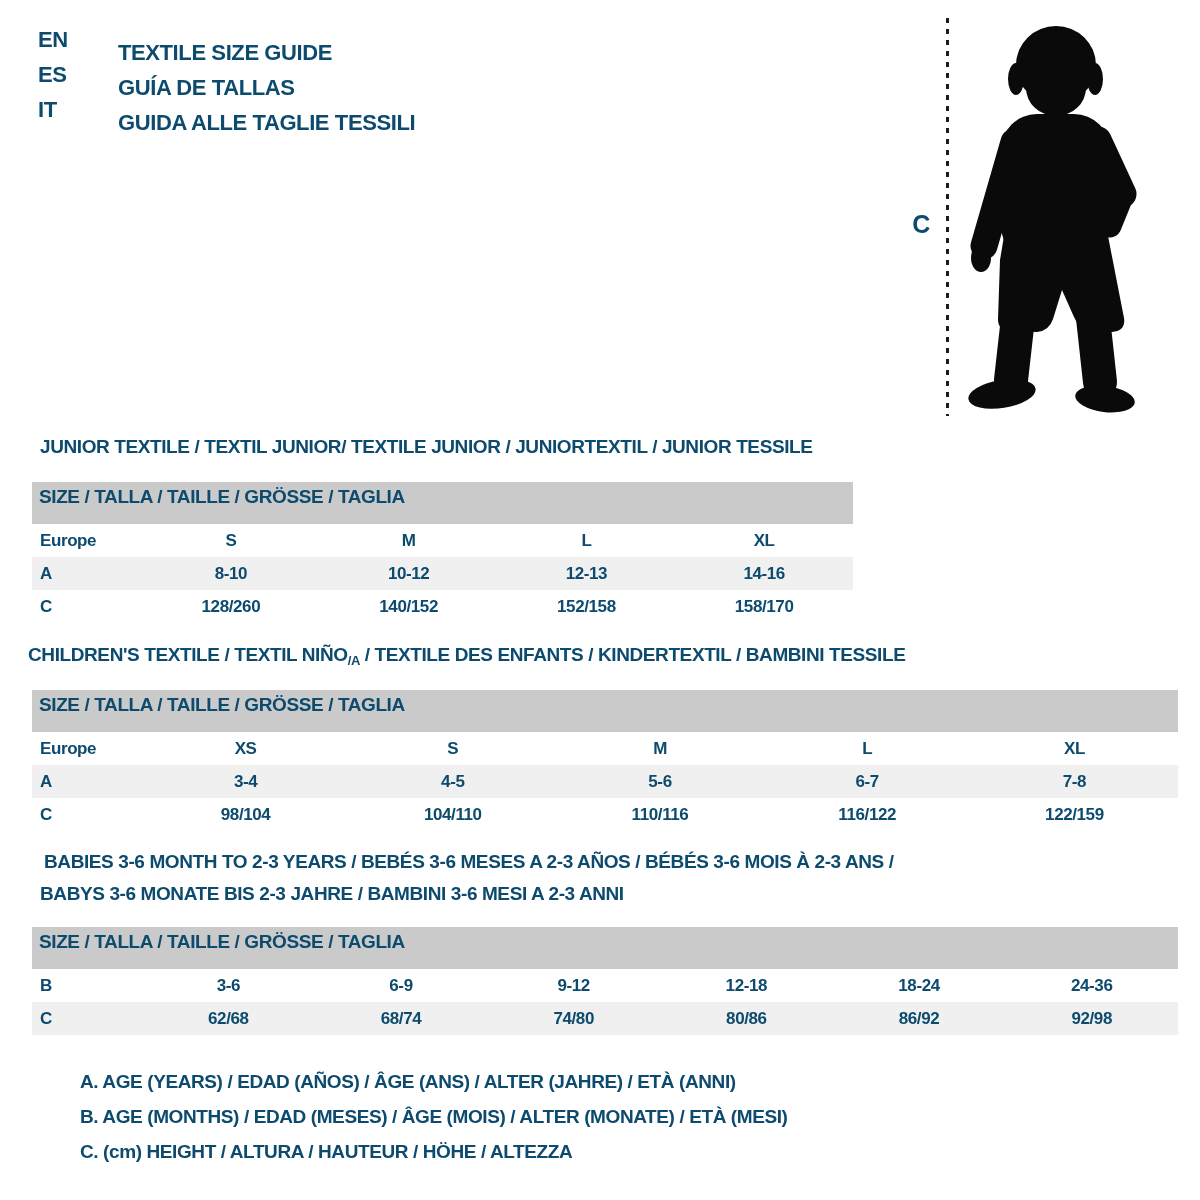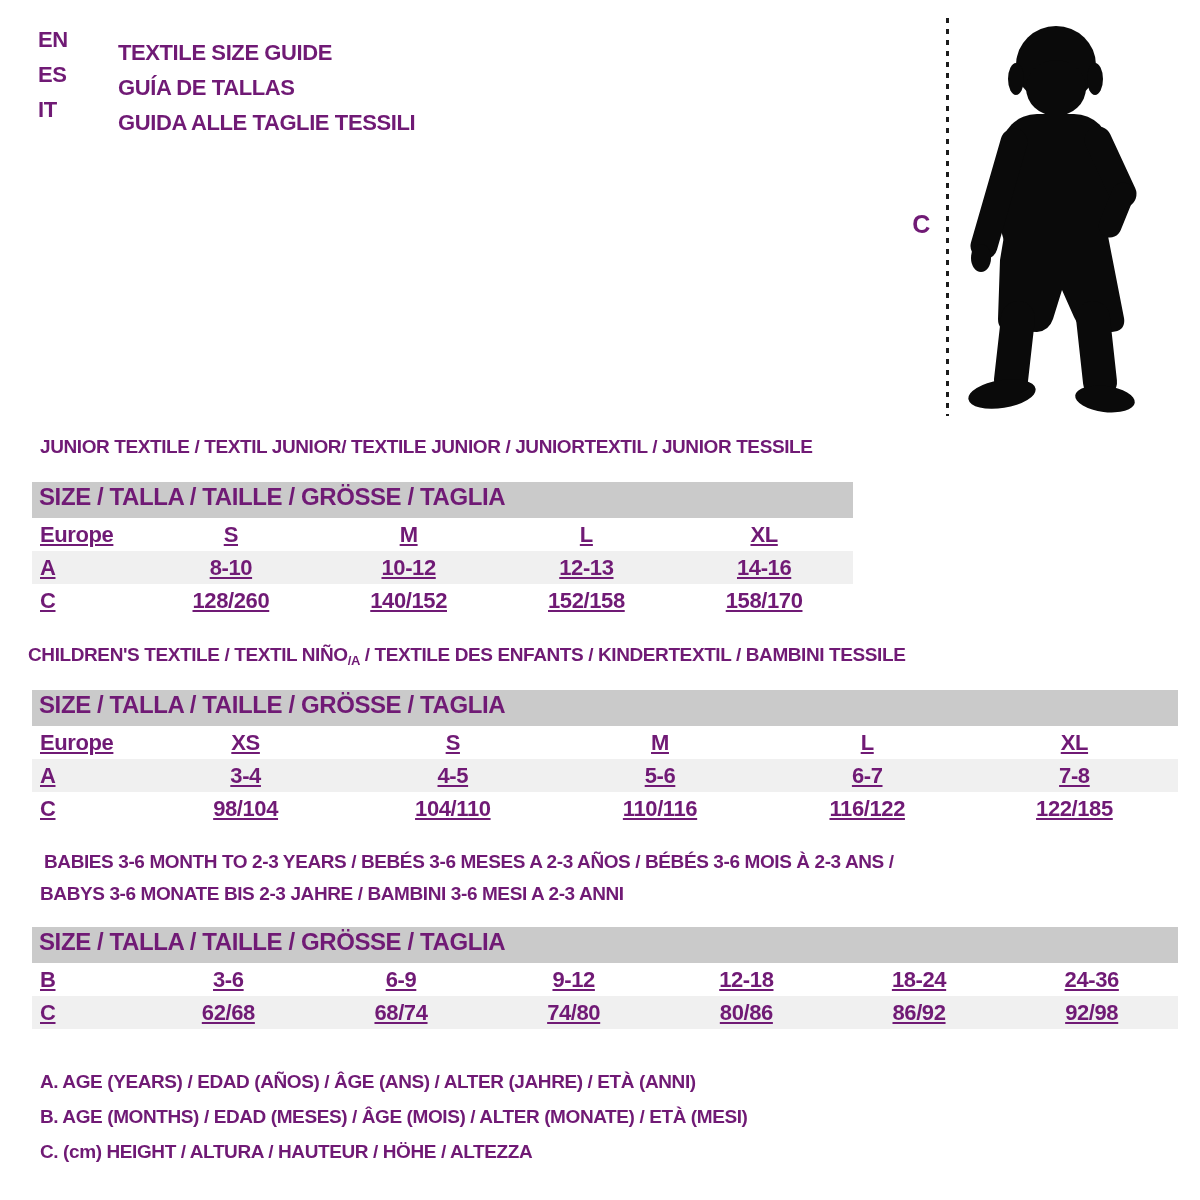--- a/index.html
+++ b/index.html
@@ -3,21 +3,21 @@
 <meta charset="utf-8">
 <style>
   html, body { margin: 0; padding: 0; background: #ffffff; }
   .page {
     position: relative;
     width: 1200px;
     height: 1200px;
     background: #ffffff;
     font-family: "Liberation Sans", sans-serif;
     font-weight: bold;
-    color: #701a75;
+    color: #0c4a6e;
     overflow: hidden;
     letter-spacing: -0.4px;
   }
 
   
   .lang-list { position: absolute; left: 38px; top: 22px; }
   .lang-row { display: flex; height: 35px; align-items: center; font-size: 22px; }
   .lang-code { width: 80px; }
   .lang-label { white-space: nowrap; margin-top: 26px; }
 
@@ -32,31 +32,31 @@
   }
   .silhouette { position: absolute; left: 962px; top: 20px; width: 185px; height: 400px; }
 
   
   .section-title { position: absolute; font-size: 19px; white-space: nowrap; }
   .sub-mark { font-size: 13px; vertical-align: -4px; }
 
   
   .size-table { position: absolute; }
   .size-hdr {
-    background: #cacaca; height: 36px; line-height: 30px;
-    padding-left: 7px; font-size: 24px;
+    background: #cacaca; height: 42px; line-height: 30px;
+    padding-left: 7px; font-size: 19px;
   }
-  .t-row { display: flex; height: 33px; align-items: center; font-size: 22px; text-decoration: underline; }
+  .t-row { display: flex; height: 33px; align-items: center; font-size: 17px; }
   .t-row.shaded { background: #f0f0f0; }
   .t-label { width: 110px; padding-left: 8px; box-sizing: border-box; }
   .t-cell { flex: 1; text-align: center; }
 
   
   .legend { position: absolute; left: 40px; top: 1064px; }
-  .legend-line { height: 35px; line-height: 35px; font-size: 19px; white-space: nowrap; }
+  .legend-line { height: 35px; line-height: 35px; font-size: 19px; white-space: nowrap; margin-left: 40px; }
 </style>
 </head>
 <body>
 
 <div class="page">
 
   <div class="lang-list">
     <div class="lang-row">
       <span class="lang-code">EN</span>
       <span class="lang-label">TEXTILE SIZE GUIDE</span>
@@ -149,21 +149,21 @@
       <div class="t-cell">5-6</div>
       <div class="t-cell">6-7</div>
       <div class="t-cell">7-8</div>
     </div>
     <div class="t-row">
       <div class="t-label">C</div>
       <div class="t-cell">98/104</div>
       <div class="t-cell">104/110</div>
       <div class="t-cell">110/116</div>
       <div class="t-cell">116/122</div>
-      <div class="t-cell">122/185</div>
+      <div class="t-cell">122/159</div>
     </div>
   </div>
 
   <div class="section-title" style="left:44px; top:851px;">BABIES 3-6 MONTH TO 2-3 YEARS / BEBÉS 3-6 MESES A 2-3 AÑOS / BÉBÉS 3-6 MOIS À 2-3 ANS /</div>
   <div class="section-title" style="left:40px; top:883px;">BABYS 3-6 MONATE BIS 2-3 JAHRE / BAMBINI 3-6 MESI A 2-3 ANNI</div>
   <div class="size-table" style="left:32px; top:927px; width:1146px;">
     <div class="size-hdr">SIZE / TALLA / TAILLE / GRÖSSE / TAGLIA</div>
     <div class="t-row">
       <div class="t-label">B</div>
       <div class="t-cell">3-6</div>

